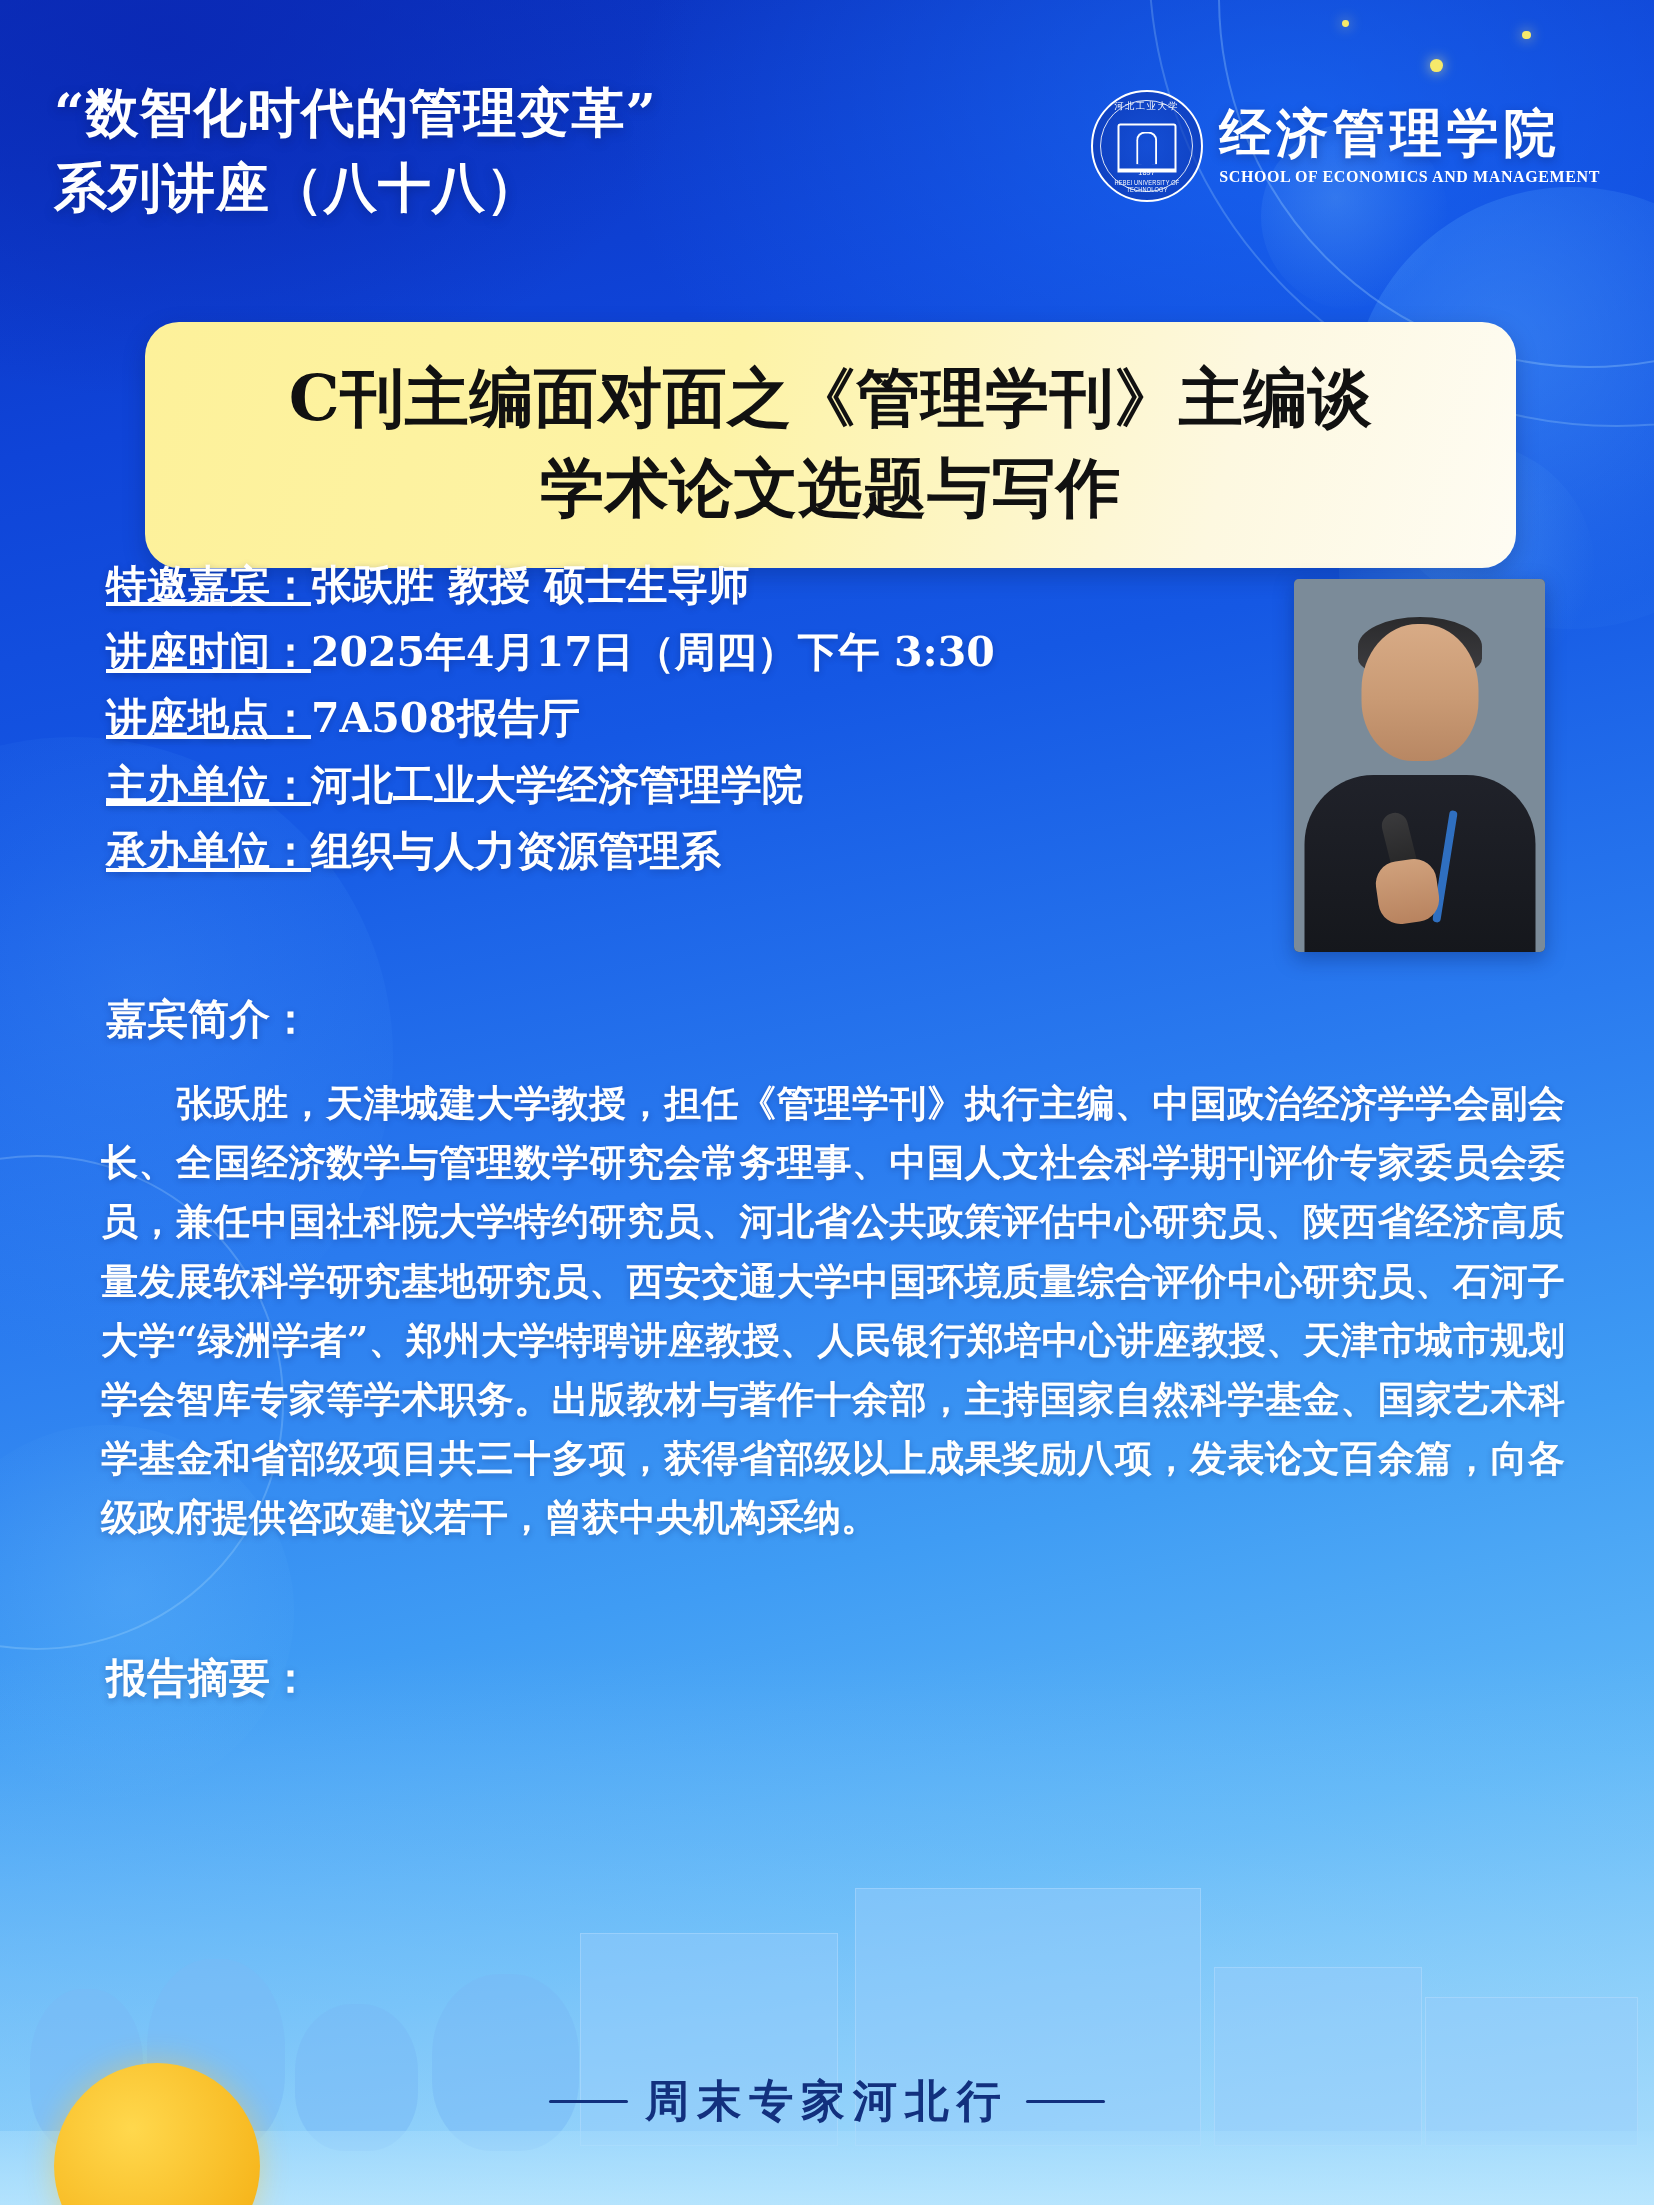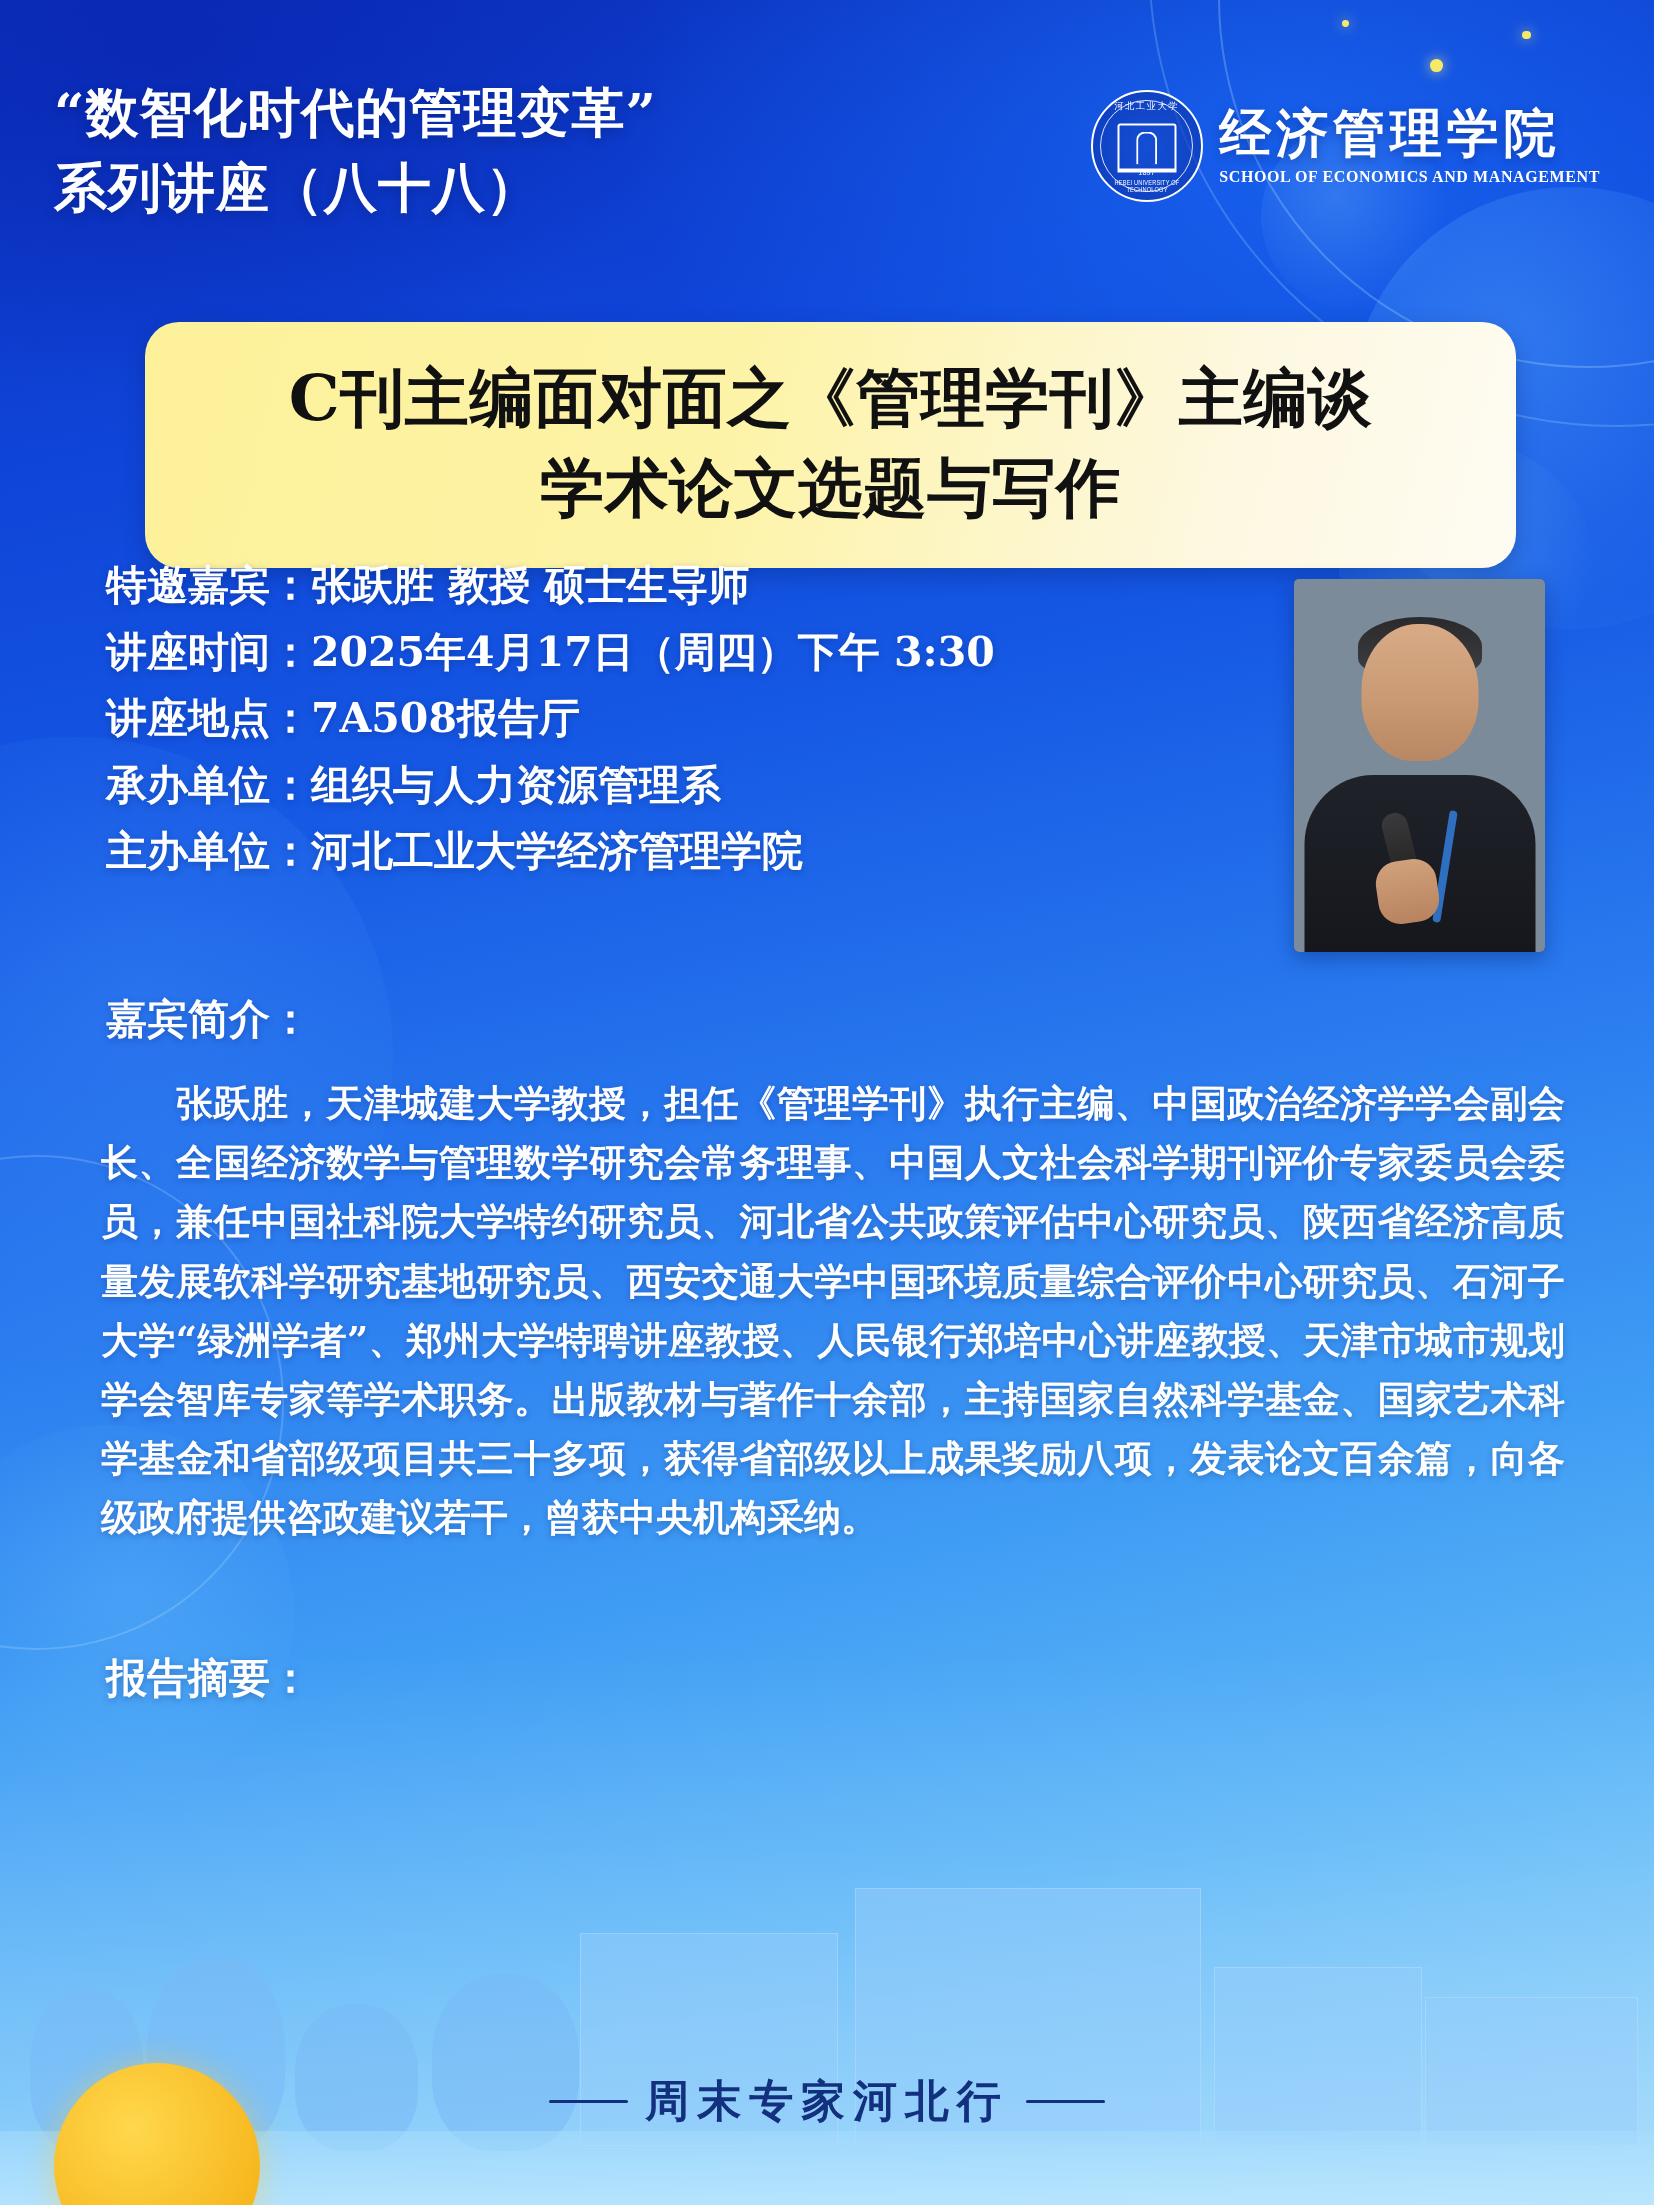--- a/index.html
+++ b/index.html
@@ -238,21 +238,21 @@
     display: flex;
     align-items: baseline;
     color: #ffffff;
     font-weight: bold;
     font-size: 41px;
     line-height: 1.0;
     margin-bottom: 25.6px;
     font-family: "DejaVu Serif", "Liberation Serif", serif;
     text-shadow: 0 2px 7.9px rgba(0,25,90,0.30);
   }
-  .info-label { white-space: pre; }
+  .info-label { white-space: pre; text-decoration: underline; }
   .info-value { white-space: pre; }
 
   .portrait {
     position: absolute;
     right: 109px; top: 579px;
     width: 251px; height: 373px;
     border-radius: 4.9px;
     overflow: hidden;
     background: linear-gradient(160deg, #4c5f72 0%, #32414f 45%, #1d2731 100%);
     box-shadow: 0 6.9px 19.7px rgba(0,25,90,0.35);
@@ -434,26 +434,26 @@
     </div>
     <div class="info-row">
       <span class="info-label">讲座时间：</span>
       <span class="info-value">2025年4月17日（周四）下午 3:30</span>
     </div>
     <div class="info-row">
       <span class="info-label">讲座地点：</span>
       <span class="info-value">7A508报告厅</span>
     </div>
     <div class="info-row">
+      <span class="info-label">主办单位：</span>
+      <span class="info-value">河北工业大学经济管理学院</span>
+    </div>
+    <div class="info-row">
       <span class="info-label">承办单位：</span>
       <span class="info-value">组织与人力资源管理系</span>
-    </div>
-    <div class="info-row">
-      <span class="info-label">主办单位：</span>
-      <span class="info-value">河北工业大学经济管理学院</span>
     </div>
   </div>
 
   <div class="portrait">
     <div class="bg-blur"></div>
     <div class="hair"></div>
     <div class="head"></div>
     <div class="body"></div>
     <div class="lanyard"></div>
     <div class="mic"></div>

